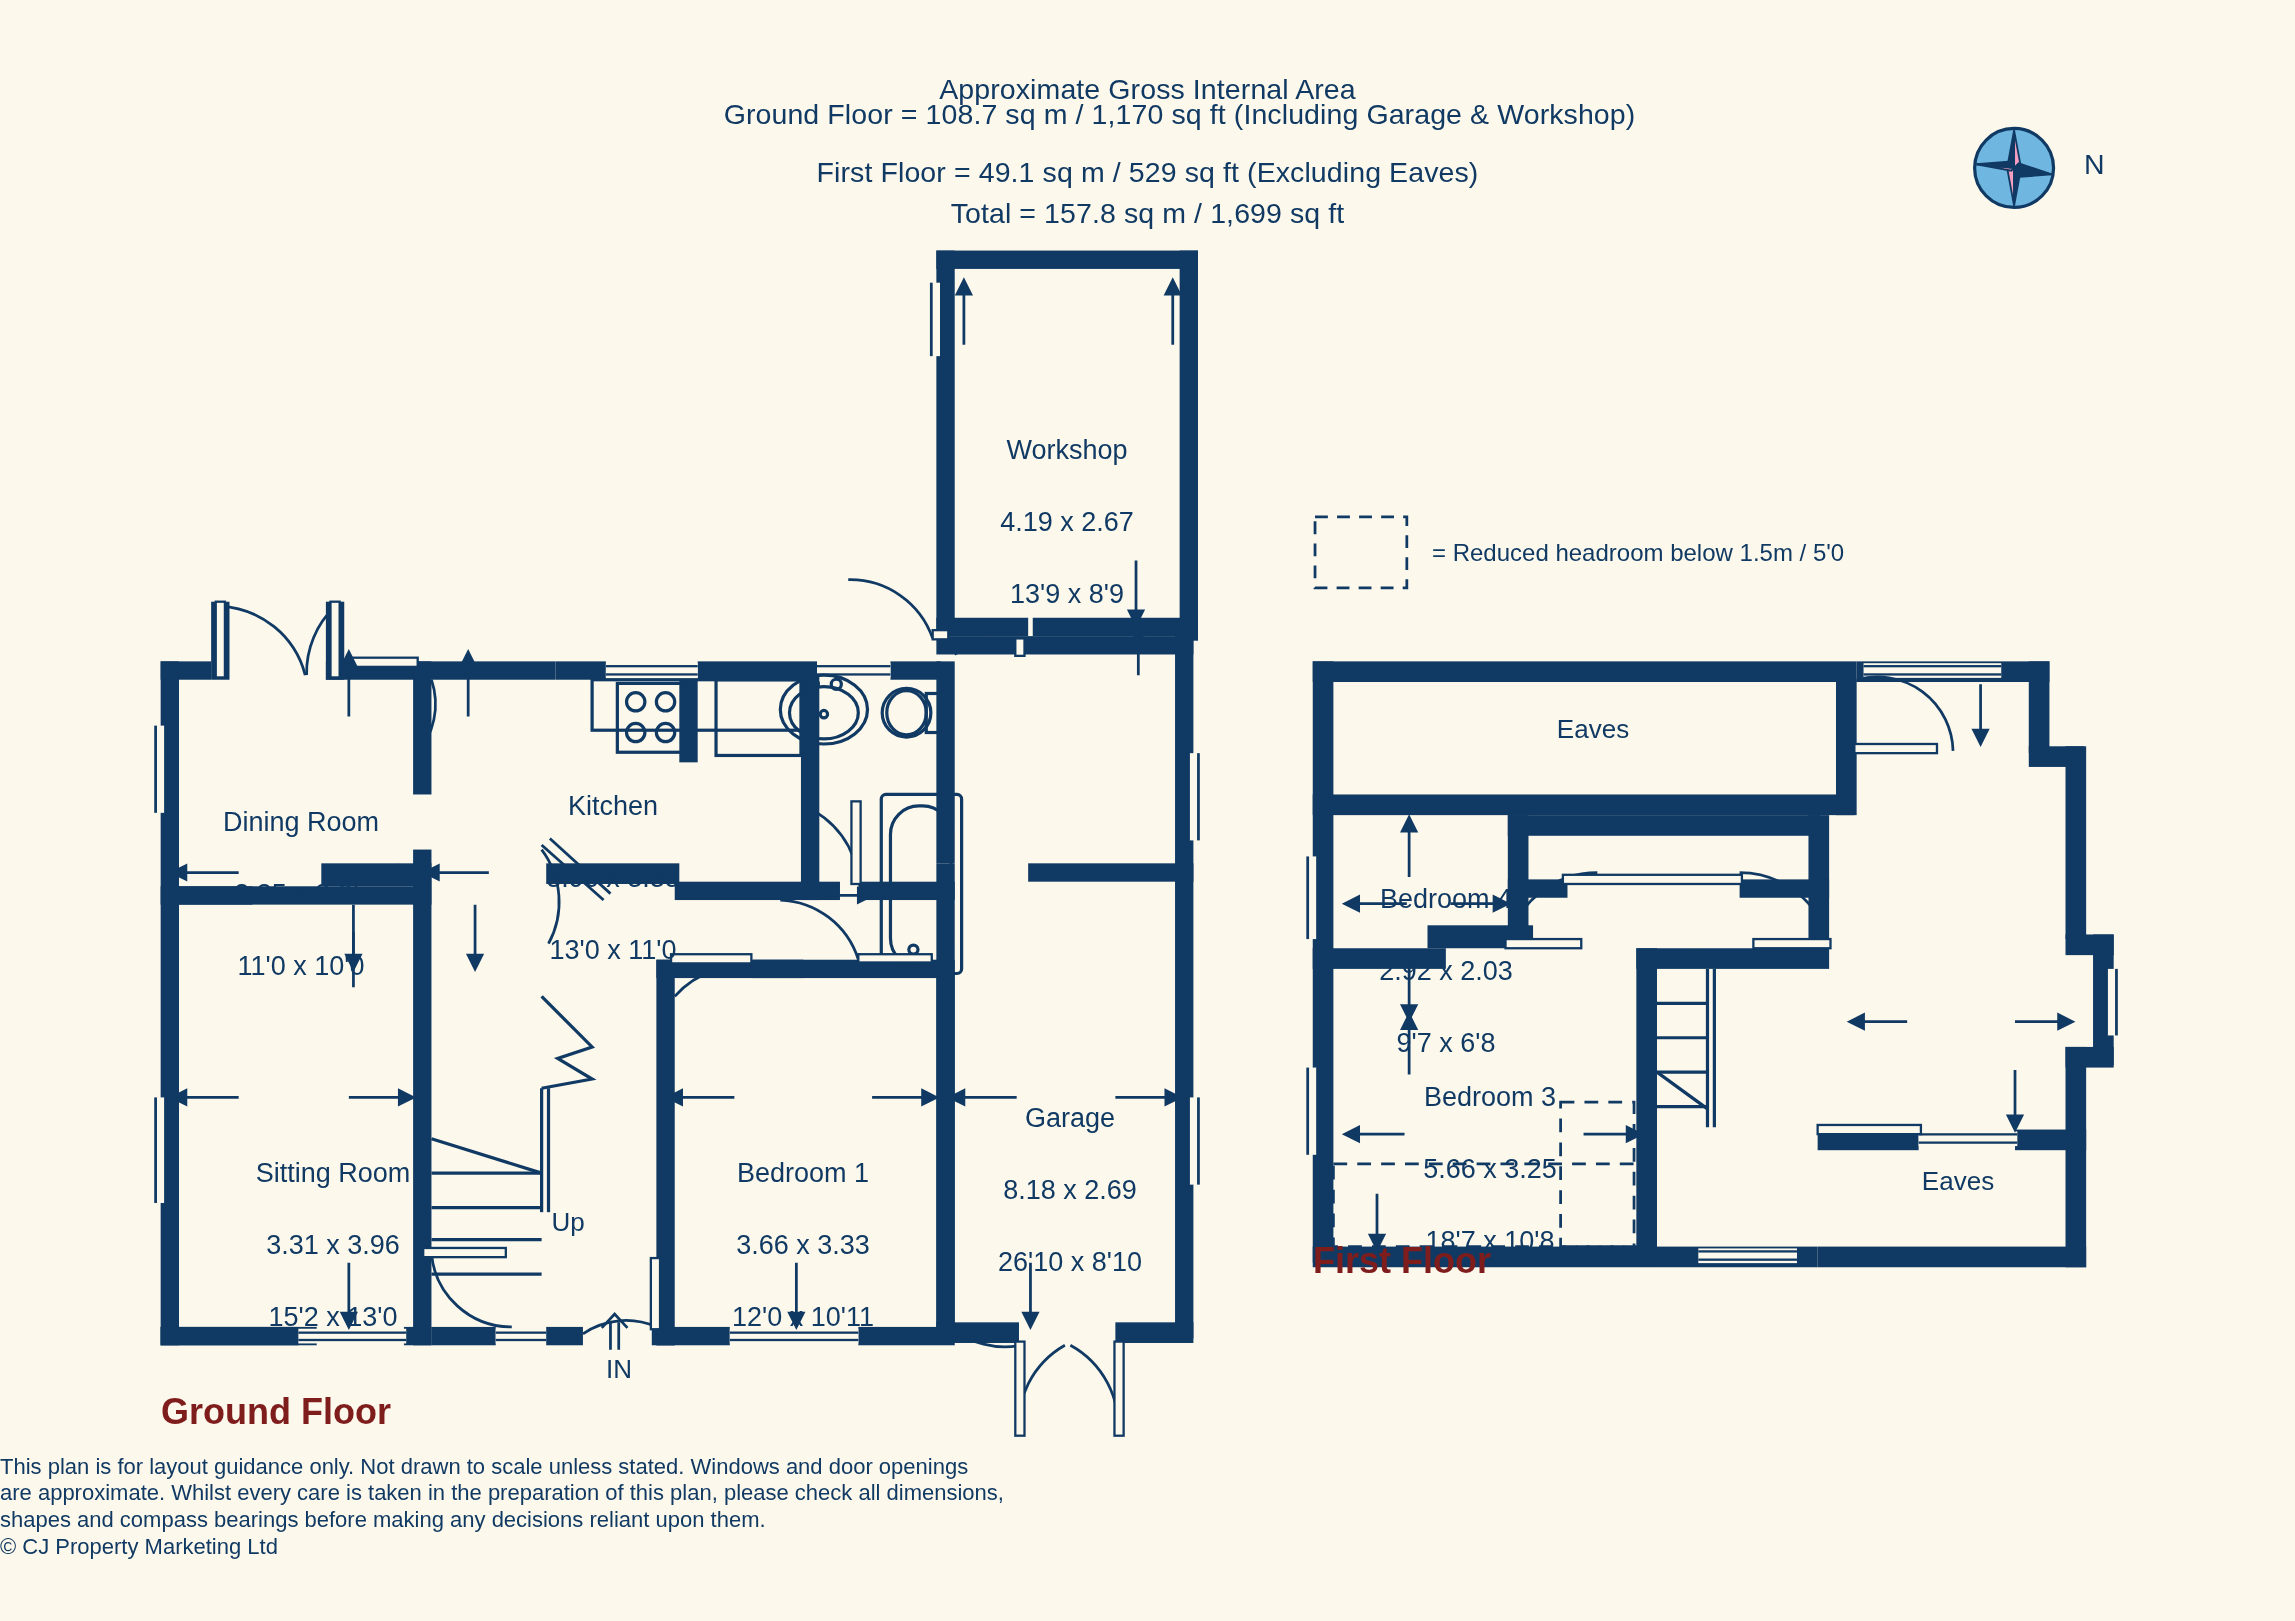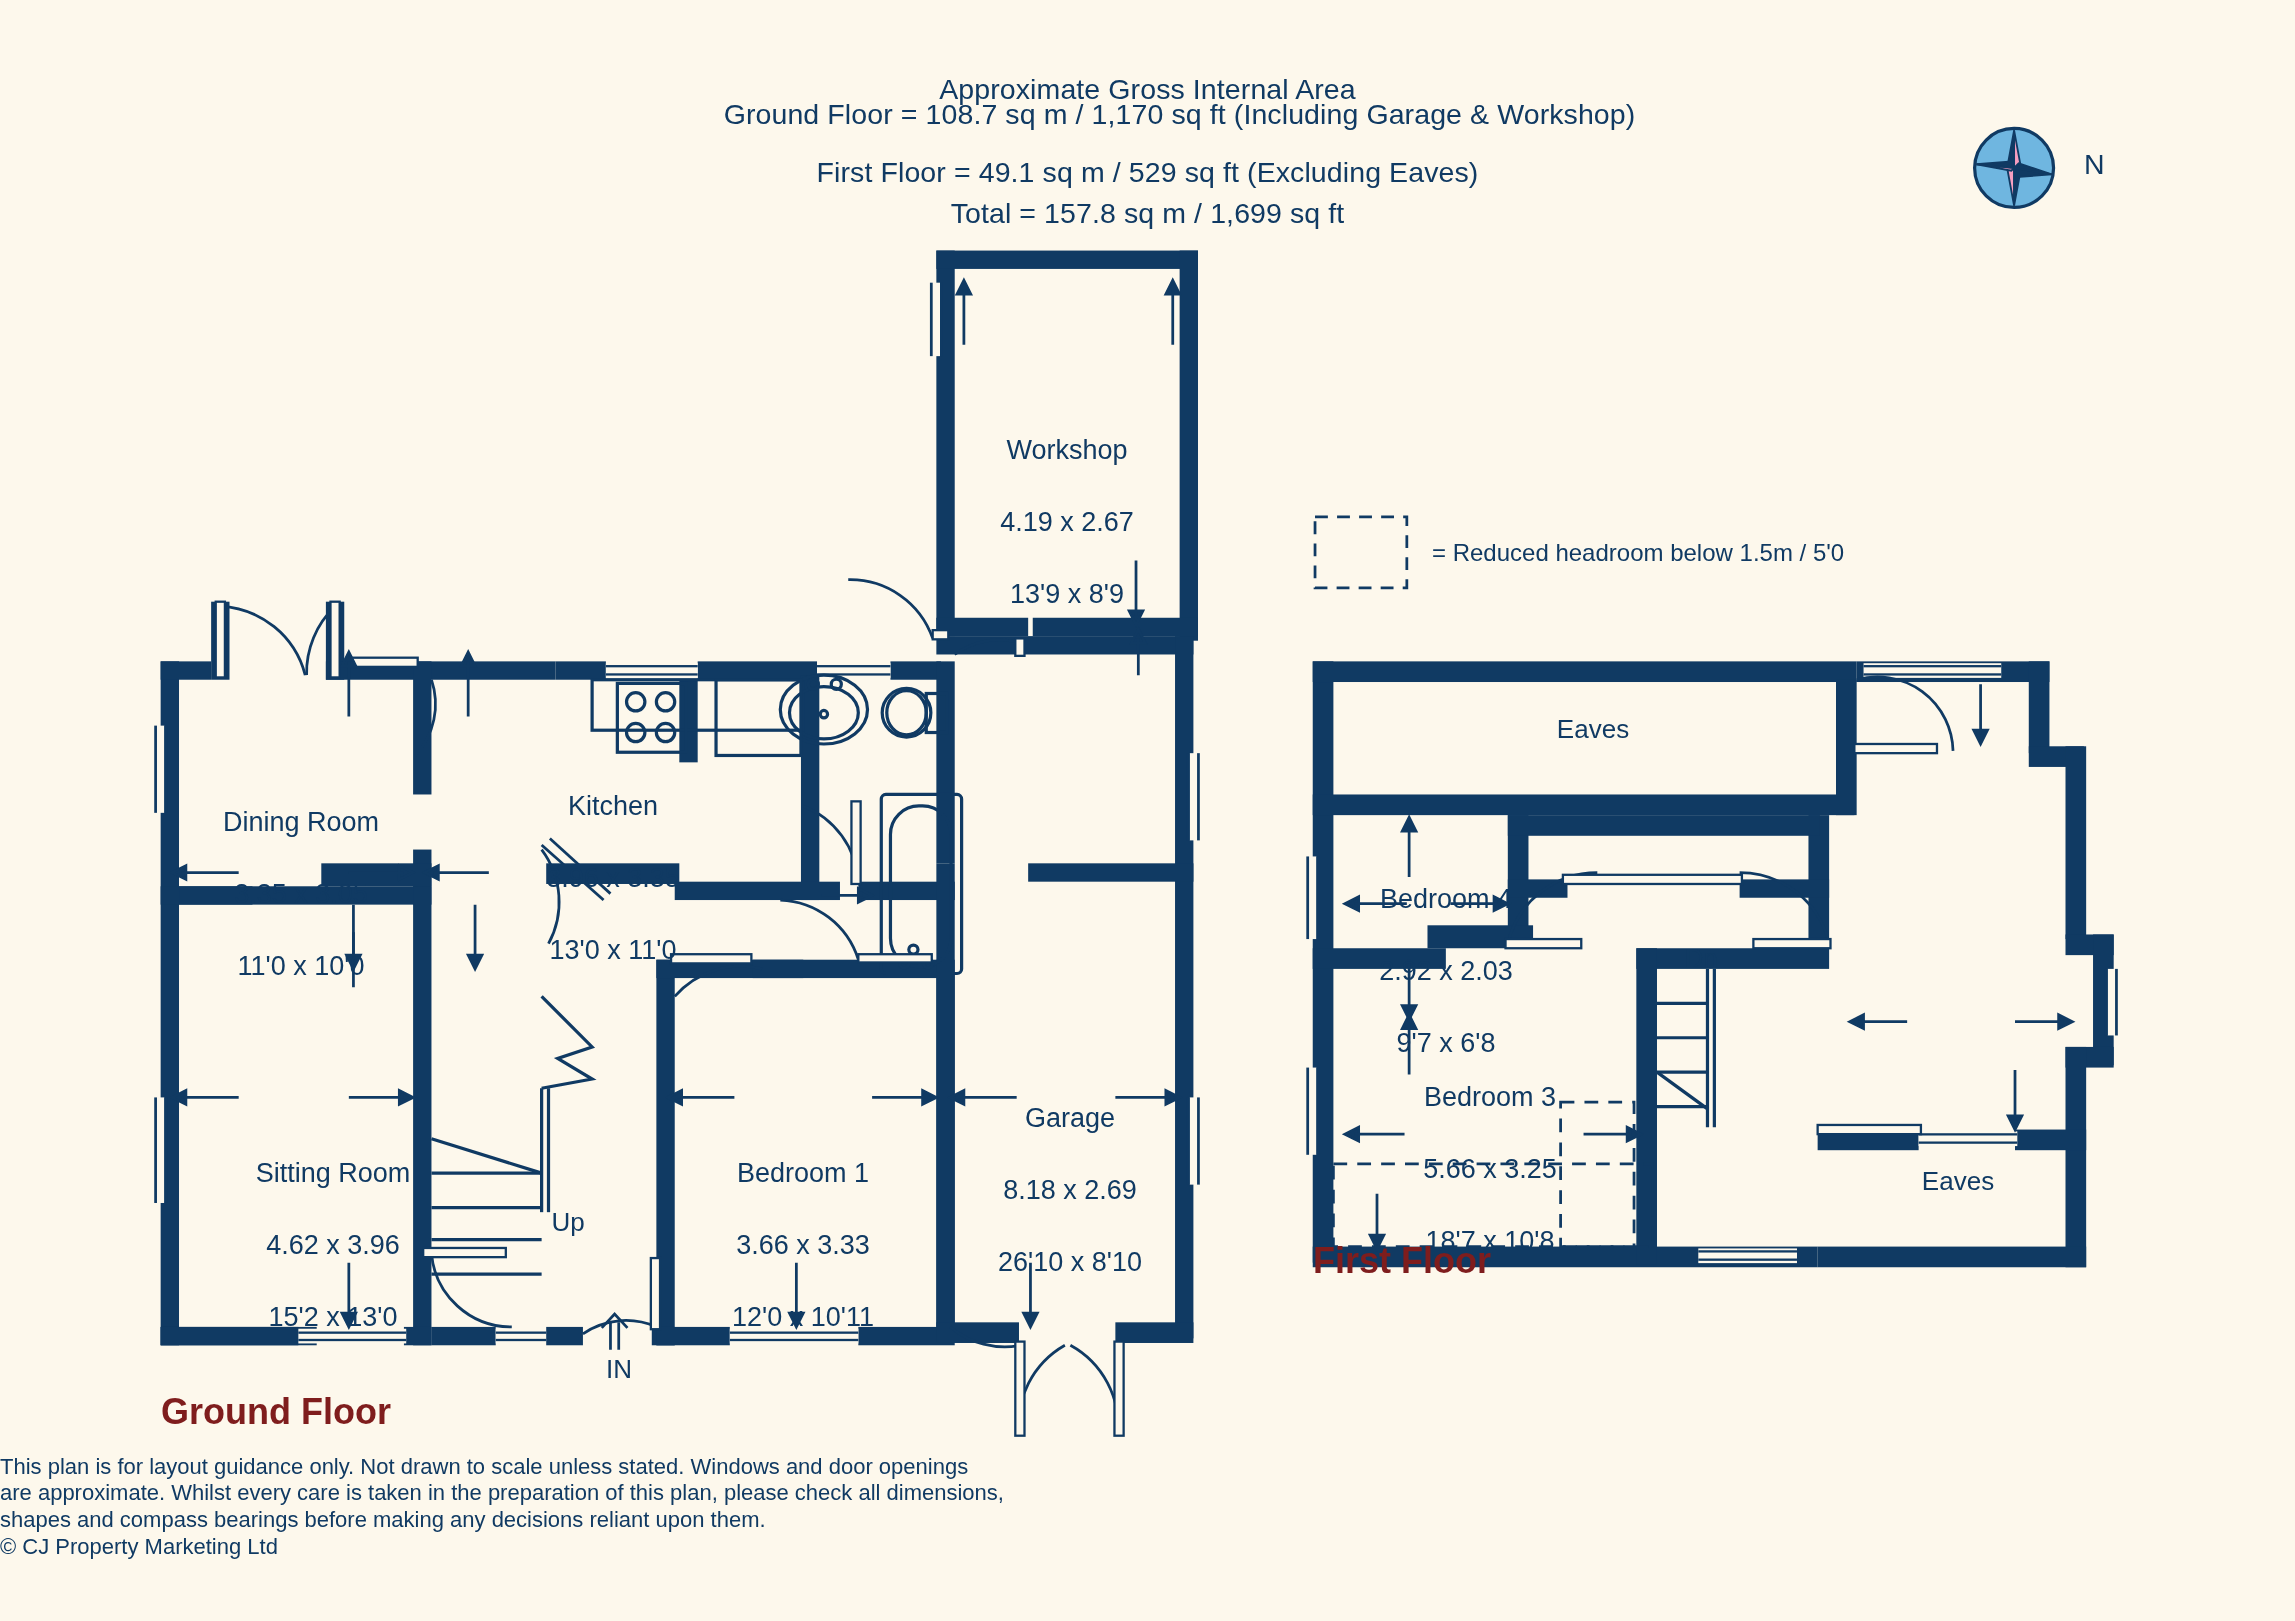--- a/index.html
+++ b/index.html
@@ -384,21 +384,21 @@
 </div>
 
 <div class="rm" style="left:613px;top:753px;">
   <span class="nm">Kitchen</span>
   <span class="d1">3.96 x 3.35</span>
   <span class="d2">13'0 x 11'0</span>
 </div>
 
 <div class="rm" style="left:333px;top:1120px;">
   <span class="nm">Sitting Room</span>
-  <span class="d1">4.62 x 3.96</span>
+  <span class="d1">3.31 x 3.96</span>
   <span class="d2">15'2 x 13'0</span>
 </div>
 
 <div class="rm" style="left:803px;top:1120px;">
   <span class="nm">Bedroom 1</span>
   <span class="d1">3.66 x 3.33</span>
   <span class="d2">12'0 x 10'11</span>
 </div>
 
 <div class="rm" style="left:1070px;top:1065px;">

